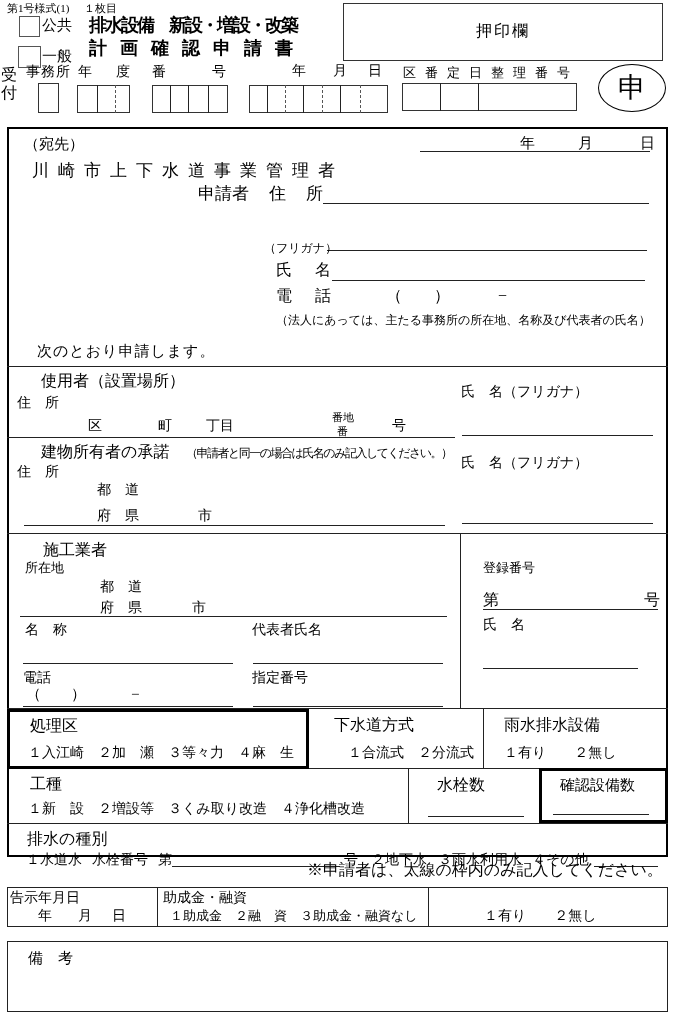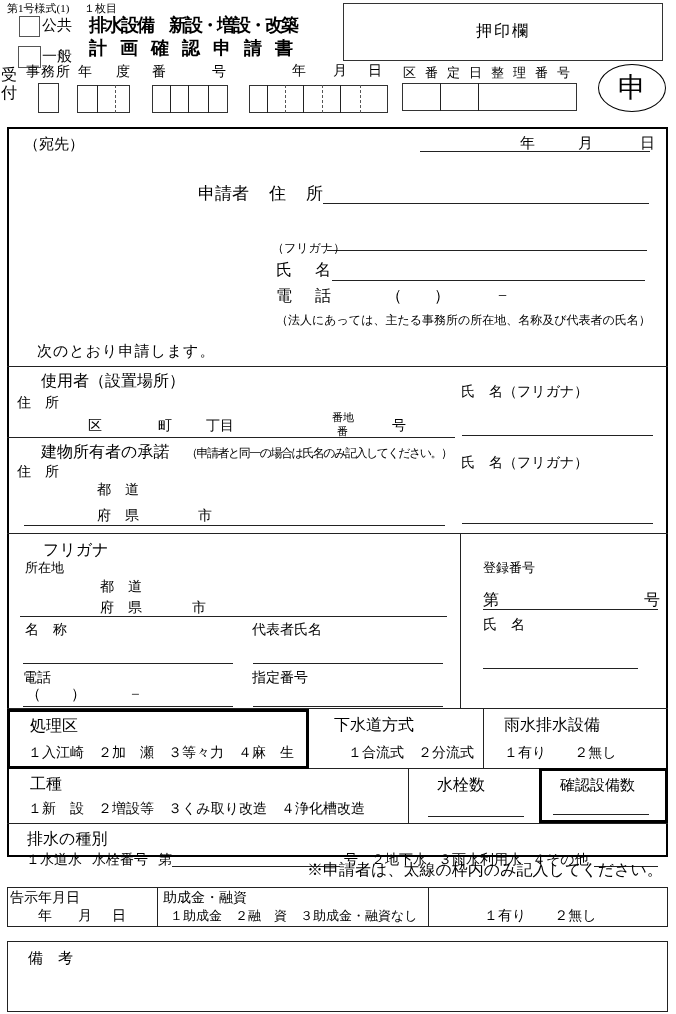--- a/index.html
+++ b/index.html
@@ -75,32 +75,33 @@
   <div class="vl" style="left:440px;top:83px;height:28px"></div>
   <div class="vl" style="left:478px;top:83px;height:28px"></div>
 
   <div class="stamp" style="left:598px;top:64px;width:68px;height:48px">
     <span class="s18" style="font-size:28px">申</span>
   </div>
 
   <div class="mainbox" style="left:7px;top:127px;width:661px;height:730px"></div>
 
   <div class="t s15" style="left:24px;top:136px">（宛先）</div>
+  <div class="t s17" style="left:32px;top:161px;letter-spacing:9px">川崎市上下水道事業管理者</div>
   <div class="ul" style="left:420px;top:151px;width:230px"></div>
   <div class="t s15" style="left:520px;top:135px">年</div>
   <div class="t s15" style="left:578px;top:135px">月</div>
   <div class="t s15" style="left:640px;top:135px">日</div>
 
   <div class="t s17" style="left:198px;top:184px">申請者</div>
   <div class="t s17" style="left:269px;top:184px">住</div>
   <div class="t s17" style="left:306px;top:184px">所</div>
   <div class="ul" style="left:323px;top:203px;width:326px"></div>
   <div class="ul" style="left:327px;top:250px;width:320px"></div>
 
-  <div class="t s12" style="left:272px;top:242px">（フリガナ）</div>
+  <div class="t s12" style="left:264px;top:242px">（フリガナ）</div>
   <div class="t s16" style="left:276px;top:261px">氏</div>
   <div class="t s16" style="left:315px;top:261px">名</div>
   <div class="ul" style="left:332px;top:280px;width:313px"></div>
 
   <div class="t s16" style="left:276px;top:287px">電</div>
   <div class="t s16" style="left:315px;top:287px">話</div>
   <div class="t s16" style="left:386px;top:287px">（　　）　　　−</div>
 
   <div class="t s12" style="left:276px;top:314px">（法人にあっては、主たる事務所の所在地、名称及び代表者の氏名）</div>
   <div class="t s15" style="left:37px;top:343px;letter-spacing:1px">次のとおり申請します。</div>
@@ -124,21 +125,21 @@
   <div class="t s14" style="left:17px;top:464px">住　所</div>
   <div class="t s14" style="left:97px;top:482px">都　道</div>
   <div class="t s14" style="left:97px;top:508px">府　県</div>
   <div class="t s14" style="left:198px;top:508px">市</div>
   <div class="ul" style="left:24px;top:525px;width:421px"></div>
   <div class="t s14" style="left:461px;top:455px">氏　名（フリガナ）</div>
   <div class="ul" style="left:462px;top:523px;width:191px"></div>
   <div class="hl" style="left:7px;top:533px;width:661px"></div>
 
   <div class="vl" style="left:460px;top:533px;height:175px"></div>
-  <div class="t s16" style="left:43px;top:541px">フリガナ</div>
+  <div class="t s16" style="left:43px;top:541px">施工業者</div>
   <div class="t s13" style="left:25px;top:561px">所在地</div>
   <div class="t s14" style="left:100px;top:579px">都　道</div>
   <div class="t s14" style="left:100px;top:600px">府　県</div>
   <div class="t s14" style="left:192px;top:600px">市</div>
   <div class="ul" style="left:20px;top:616px;width:427px"></div>
   <div class="t s14" style="left:25px;top:622px">名　称</div>
   <div class="t s14" style="left:252px;top:622px">代表者氏名</div>
   <div class="ul" style="left:23px;top:663px;width:210px"></div>
   <div class="ul" style="left:253px;top:663px;width:190px"></div>
   <div class="t s14" style="left:23px;top:670px">電話</div>

